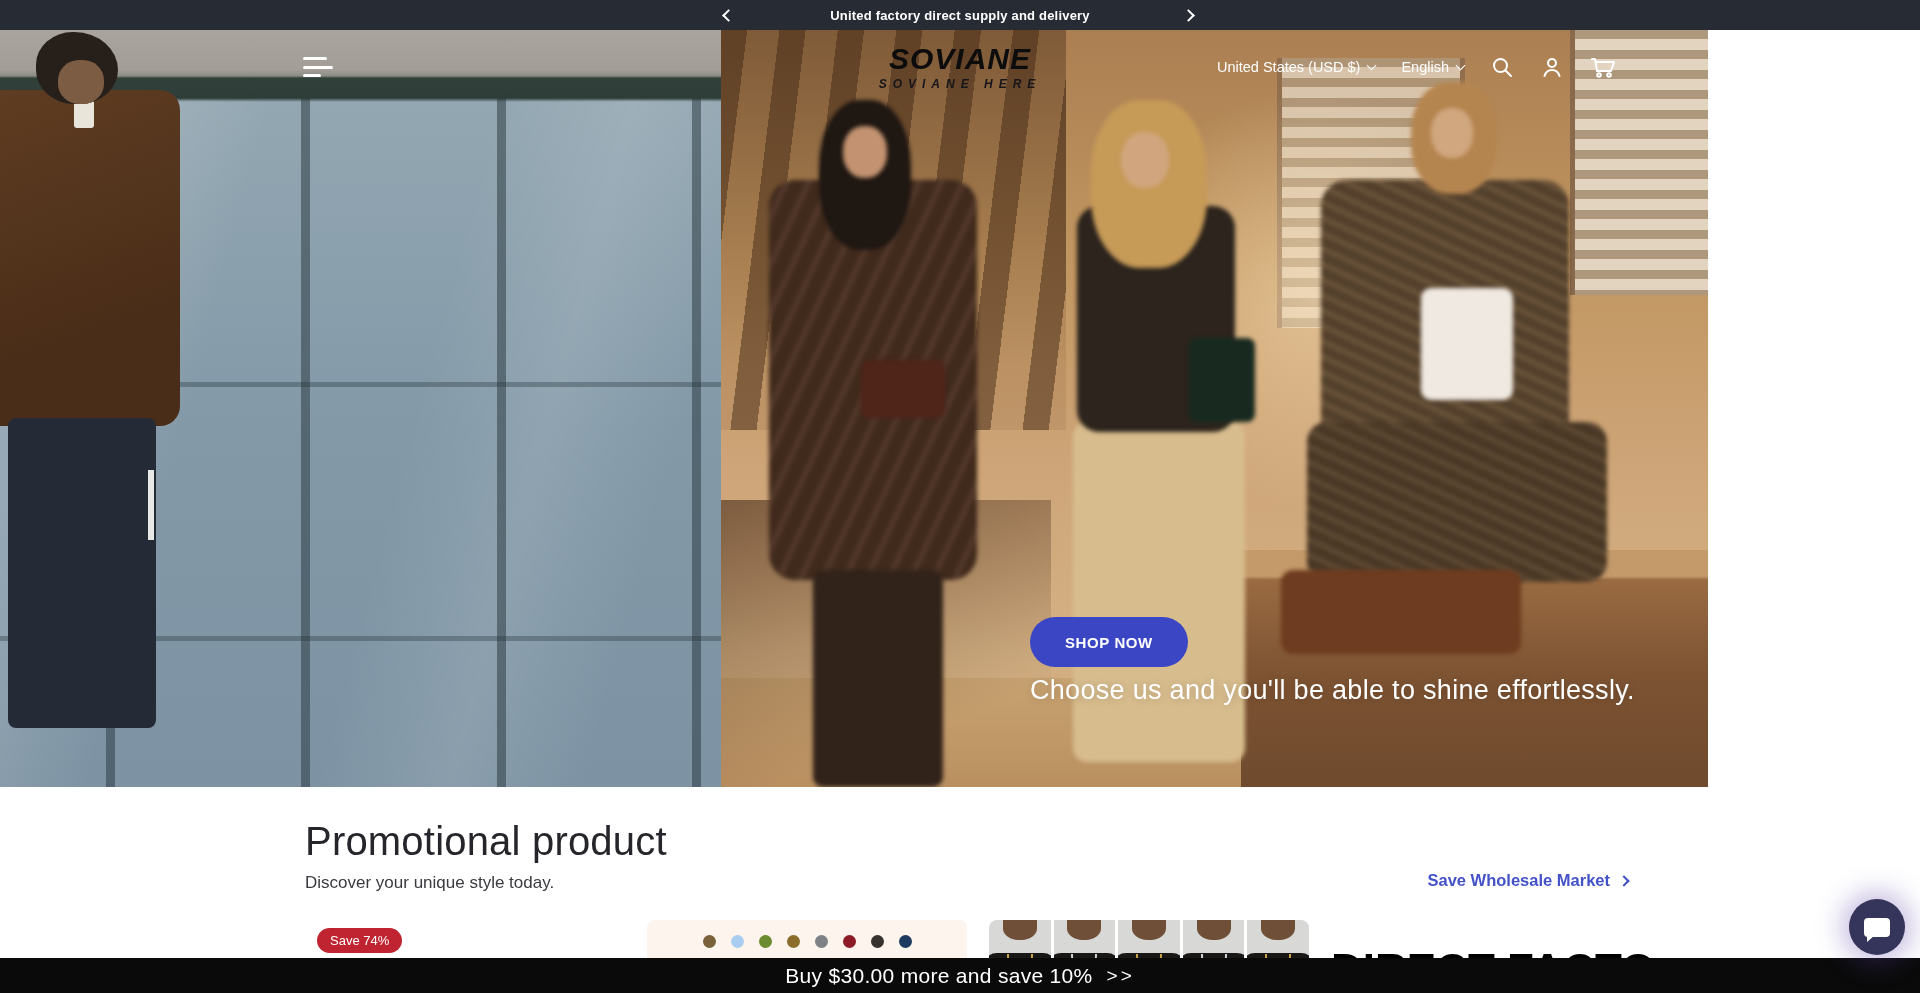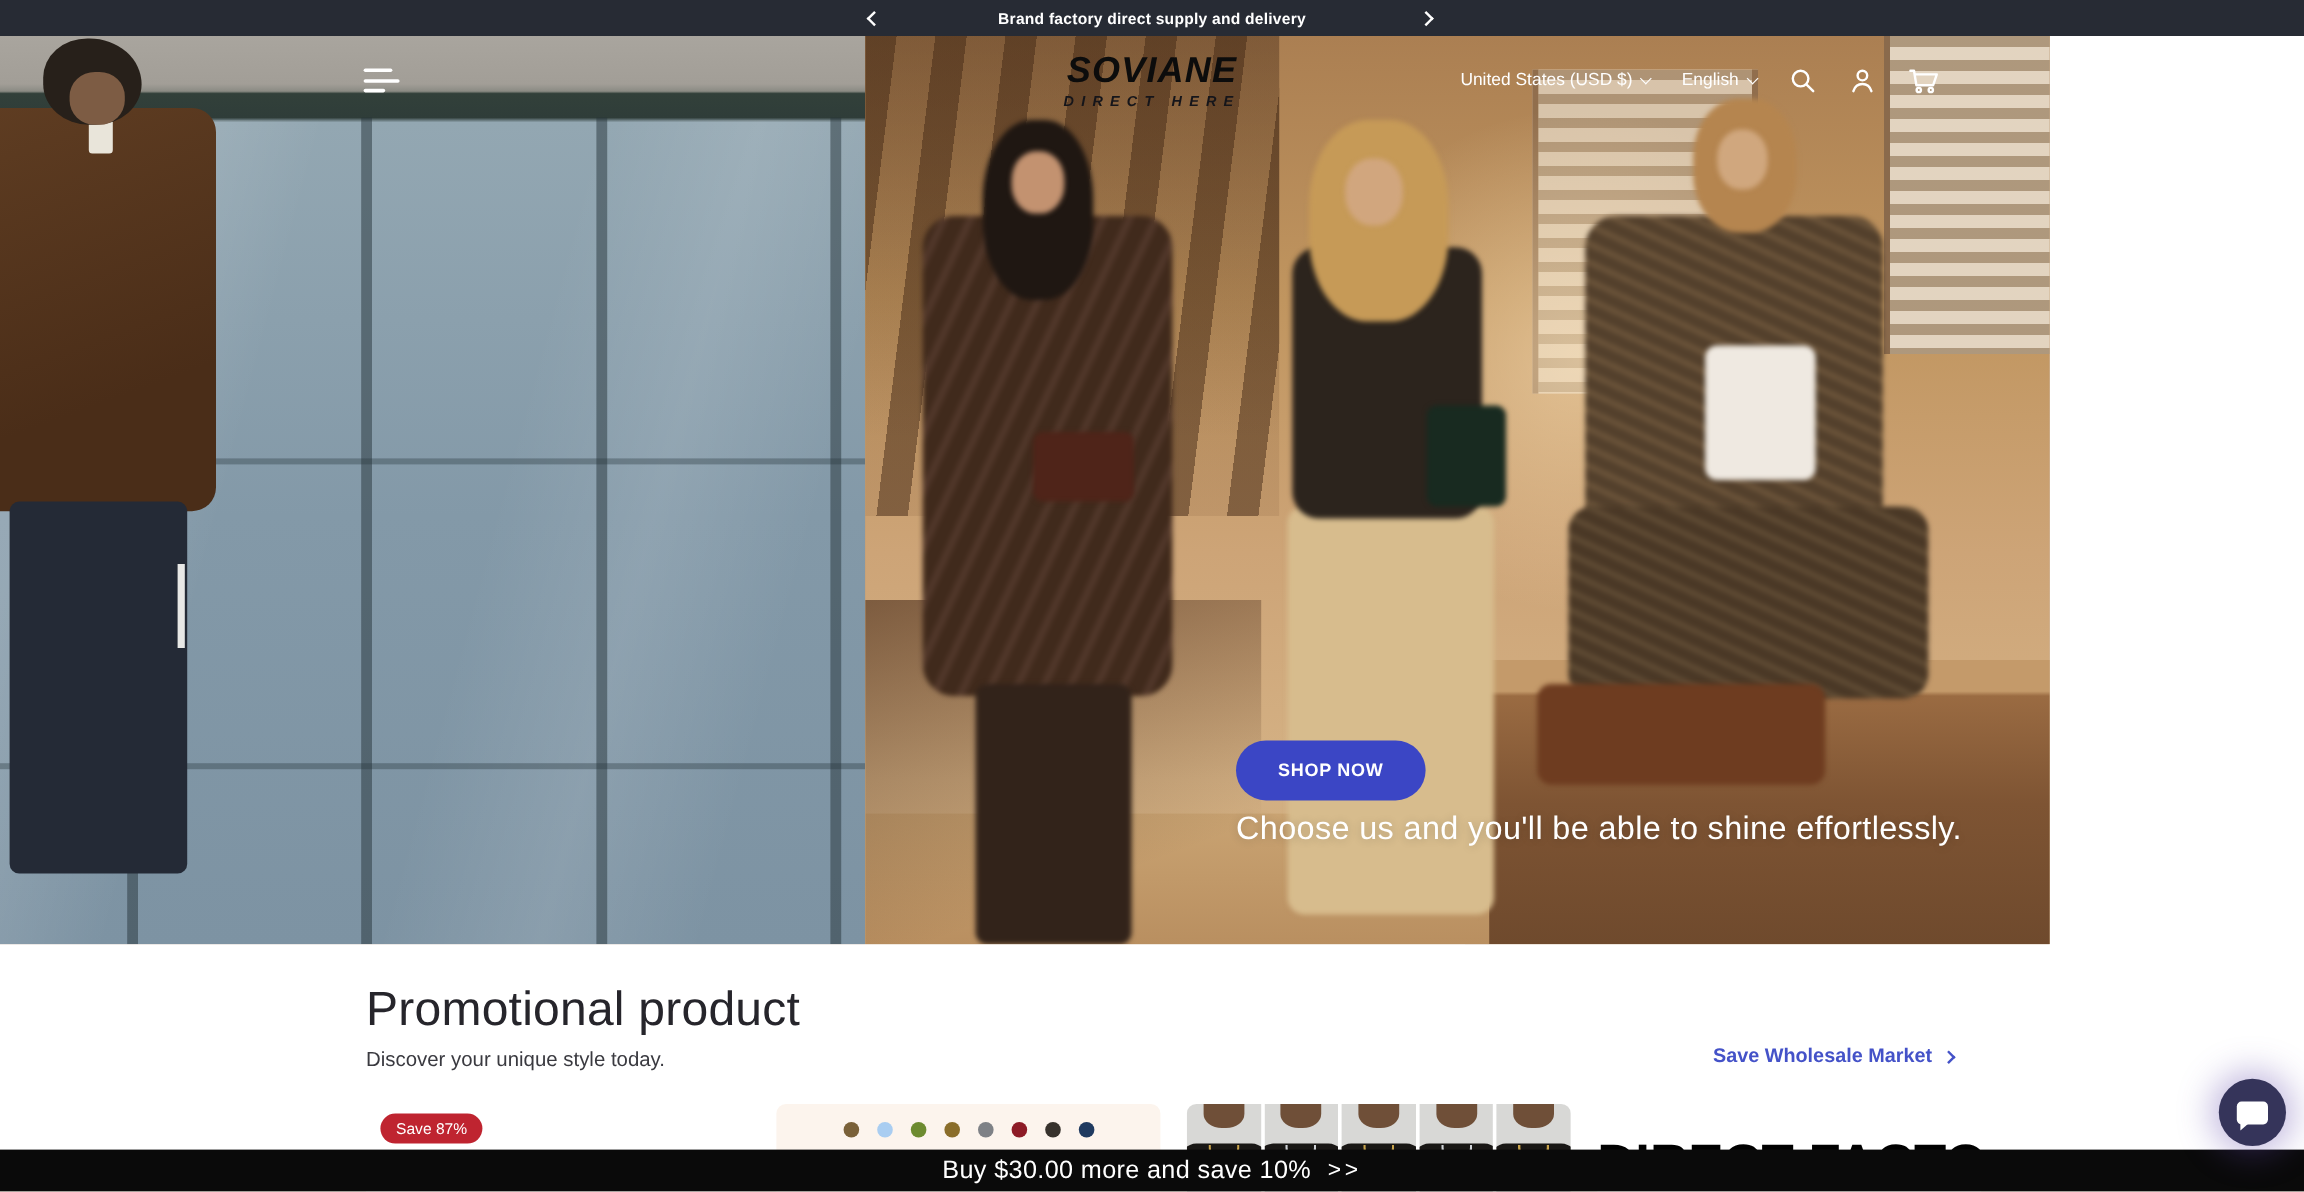--- a/index.html
+++ b/index.html
@@ -156,21 +156,21 @@
 </style>
 </head>
 <body>
 
 <div class="page">
 
   <div class="announce">
     <button class="announce-arrow prev">
       <span class="chev"></span>
     </button>
-    <div class="announce-text">Brand factory direct supply and delivery</div>
+    <div class="announce-text">United factory direct supply and delivery</div>
     <button class="announce-arrow next">
       <span class="chev"></span>
     </button>
   </div>
 
   <div class="hero">
 
     <div class="hero-left">
       <div class="glass-reflect"></div>
       <div class="mullion" style="left:106px"></div>
@@ -219,21 +219,21 @@
     </div>
 
     <header class="site-header">
       <button class="hamburger">
         <span class="l1"></span>
         <span class="l2"></span>
         <span class="l3"></span>
       </button>
       <div class="logo">
         <div class="logo-title">SOVIANE</div>
-        <div class="logo-sub">DIRECT HERE</div>
+        <div class="logo-sub">SOVIANE HERE</div>
       </div>
       <div class="header-right">
         <button class="selector">
           <span>United States (USD $)</span>
           <span class="caret"></span>
         </button>
         <button class="selector">
           <span>English</span>
           <span class="caret"></span>
         </button>
@@ -277,21 +277,21 @@
   <section class="promo">
     <h2 class="promo-title">Promotional product</h2>
     <p class="promo-subtitle">Discover your unique style today.</p>
     <a class="promo-link">
       <span>Save Wholesale Market</span>
       <span class="chev"></span>
     </a>
 
     <div class="cards">
       <div class="card sale">
-        <span class="sale-badge">Save 87%</span>
+        <span class="sale-badge">Save 74%</span>
       </div>
       <div class="card swatches">
         <div class="swatch-row">
             <span class="swatch" style="background: rgb(122, 97, 57);"></span>
             <span class="swatch" style="background: rgb(169, 205, 241);"></span>
             <span class="swatch" style="background: rgb(109, 139, 48);"></span>
             <span class="swatch" style="background: rgb(138, 109, 42);"></span>
             <span class="swatch" style="background: rgb(126, 129, 134);"></span>
             <span class="swatch" style="background: rgb(141, 27, 38);"></span>
             <span class="swatch" style="background: rgb(55, 50, 45);"></span>

